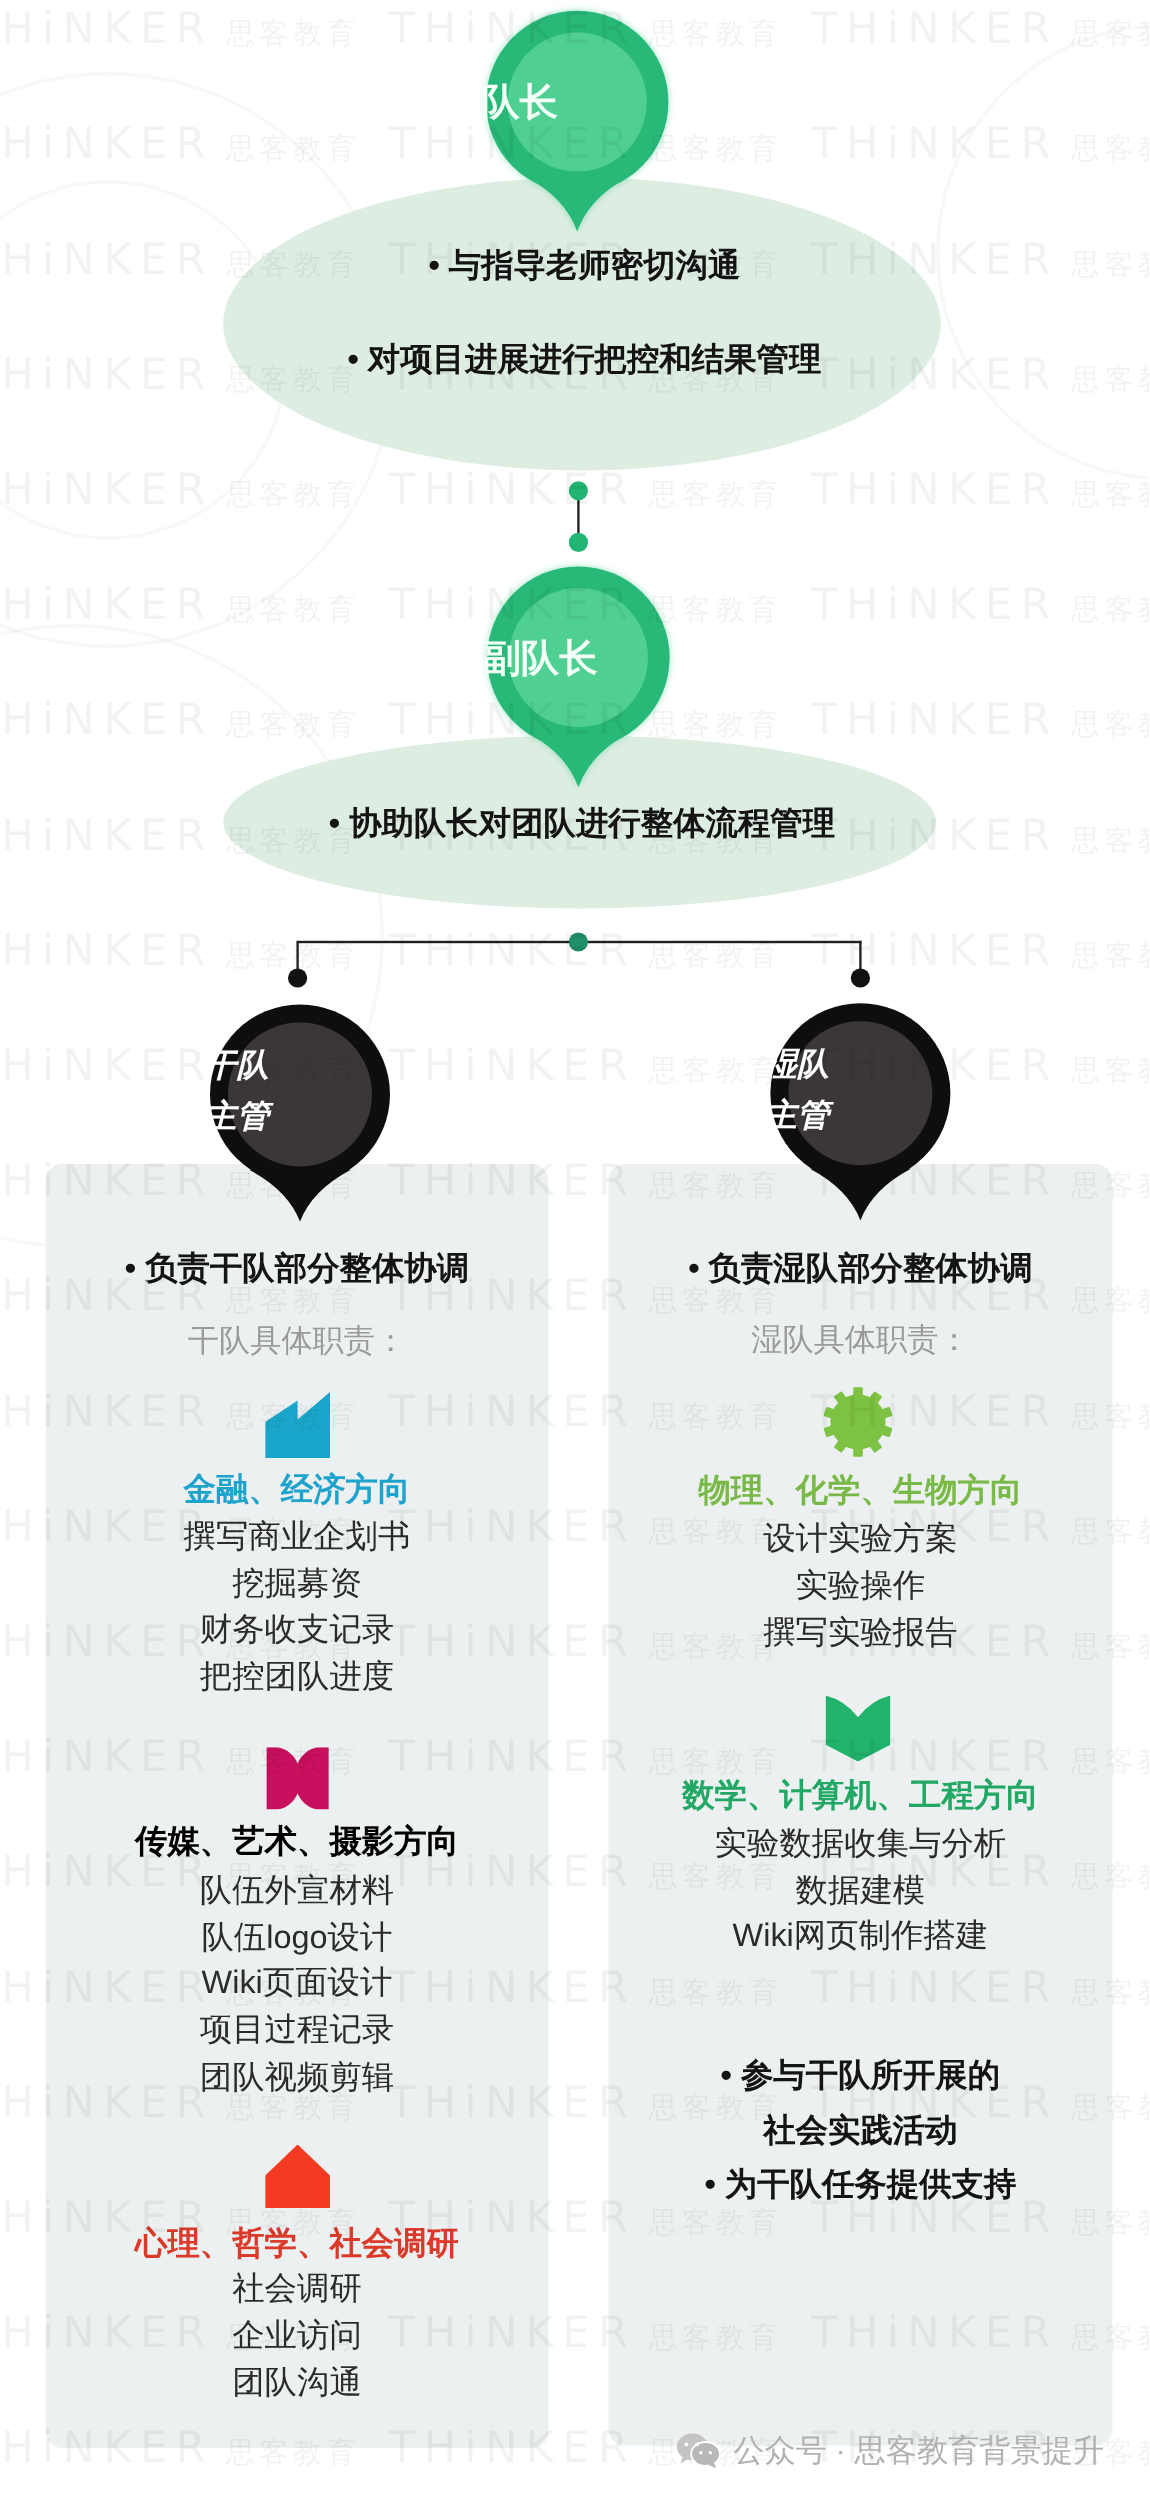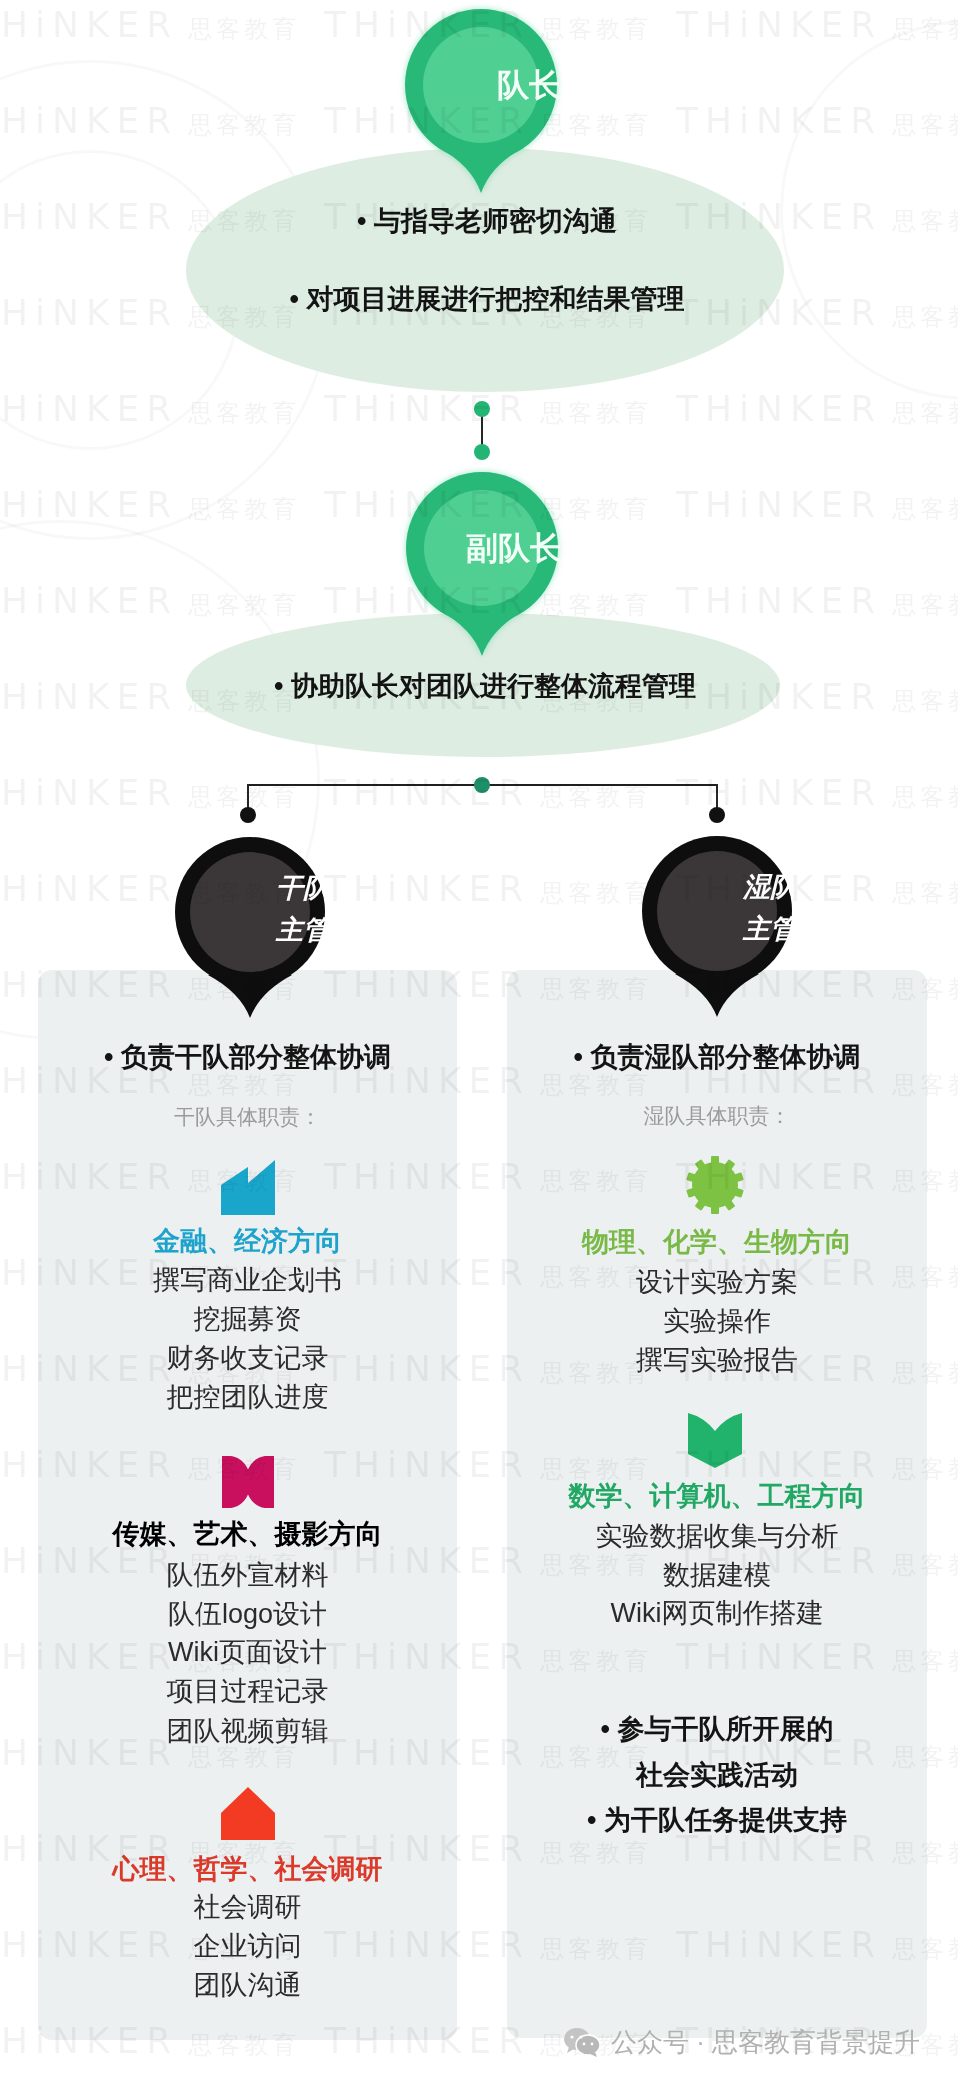--- a/index.html
+++ b/index.html
@@ -12,21 +12,21 @@
     position: absolute; border-radius: 50%;
     border: 3px solid rgba(0,0,0,0.028); box-sizing: border-box;
   }
   .ellipse {
     position: absolute; border-radius: 50%;
     background: #deede2;
   }
   .pin { position: absolute; width: 160px; height: 200px; overflow: visible; }
   .pin.green { filter: drop-shadow(0 0 3px rgba(70, 210, 150, 0.55)); }
   .pin-label {
-    position: absolute; text-align: right; font-weight: bold;
+    position: absolute; text-align: left; font-weight: bold;
     color: #ffffff; white-space: nowrap;
   }
   .pin-label.green-label { font-size: 32px; line-height: 40px; color: #f2fff7; }
   .pin-label.black-label { font-size: 27px; line-height: 42px; font-style: italic; }
 
   .vline { position: absolute; width: 2px; background: #262626; }
   .hline { position: absolute; height: 2px; background: #1f1f1f; }
   .dot { position: absolute; width: 16px; height: 16px; border-radius: 50%; }
 
   .card {
@@ -34,21 +34,21 @@
     border-radius: 14px;
   }
   .line {
     position: absolute; text-align: center; white-space: nowrap;
     font-size: 27px; line-height: 39px; color: #2b2b2b;
   }
   .col-left { left: 38px; width: 419px; }
   .col-right { left: 507px; width: 420px; }
   .col-mid { left: 186px; width: 598px; }
   .strong { font-weight: bold; color: #141414; }
-  .sub { font-size: 21px; line-height: 30px; color: #9a9a9a; }
+  .sub { font-size: 26px; line-height: 30px; color: #9a9a9a; }
   .title { font-weight: bold; font-size: 27px; }
   .extra { font-weight: bold; color: #141414; line-height: 45px; }
   .icon { position: absolute; }
 
   .wm-layer { position: absolute; inset: 0; pointer-events: none; z-index: 50; }
   .wm {
     position: absolute; white-space: nowrap; color: rgba(0,0,0,0.05);
   }
   .wm .brand { font-size: 36px; letter-spacing: 7px; font-family: "DejaVu Sans", sans-serif; }
   .wm .cn { font-size: 24px; letter-spacing: 4px; margin-left: 10px; }

